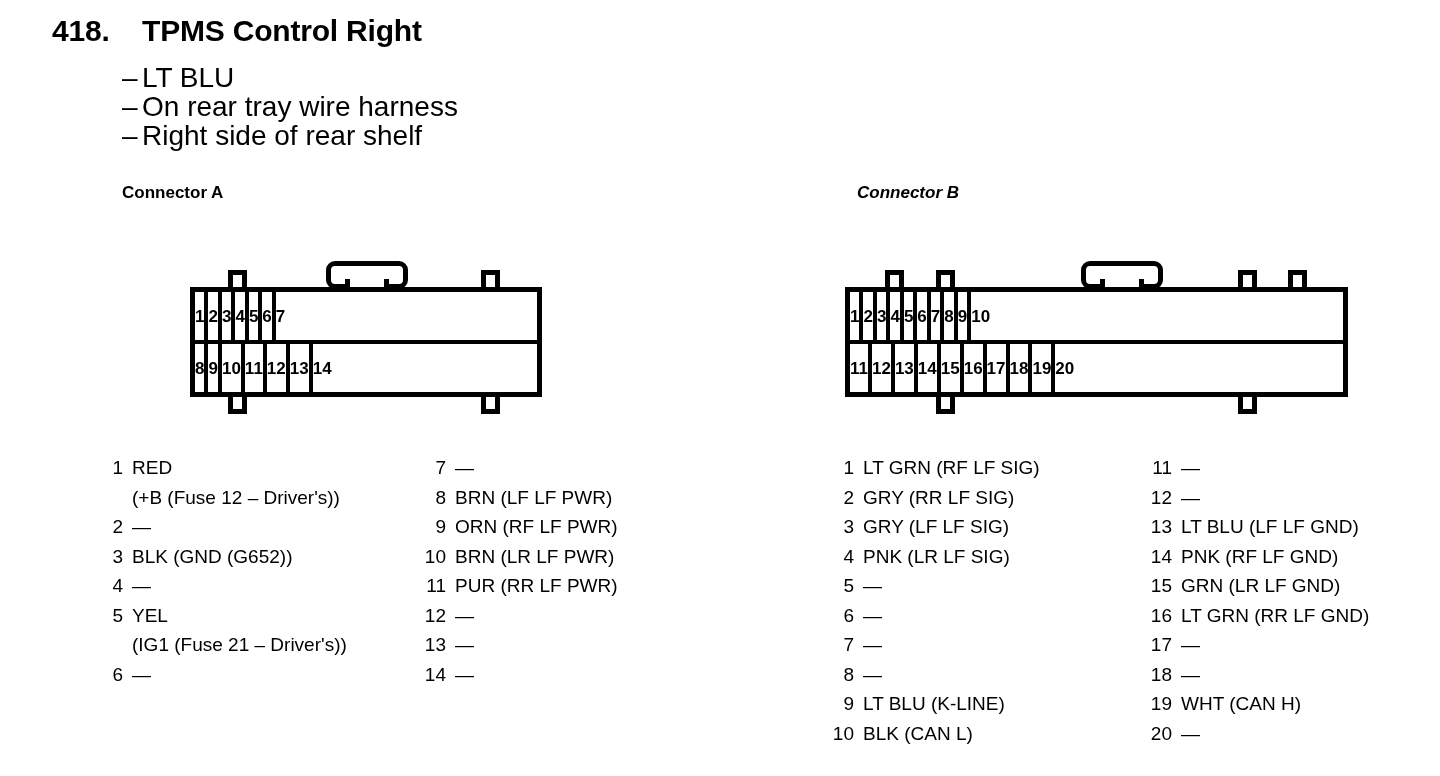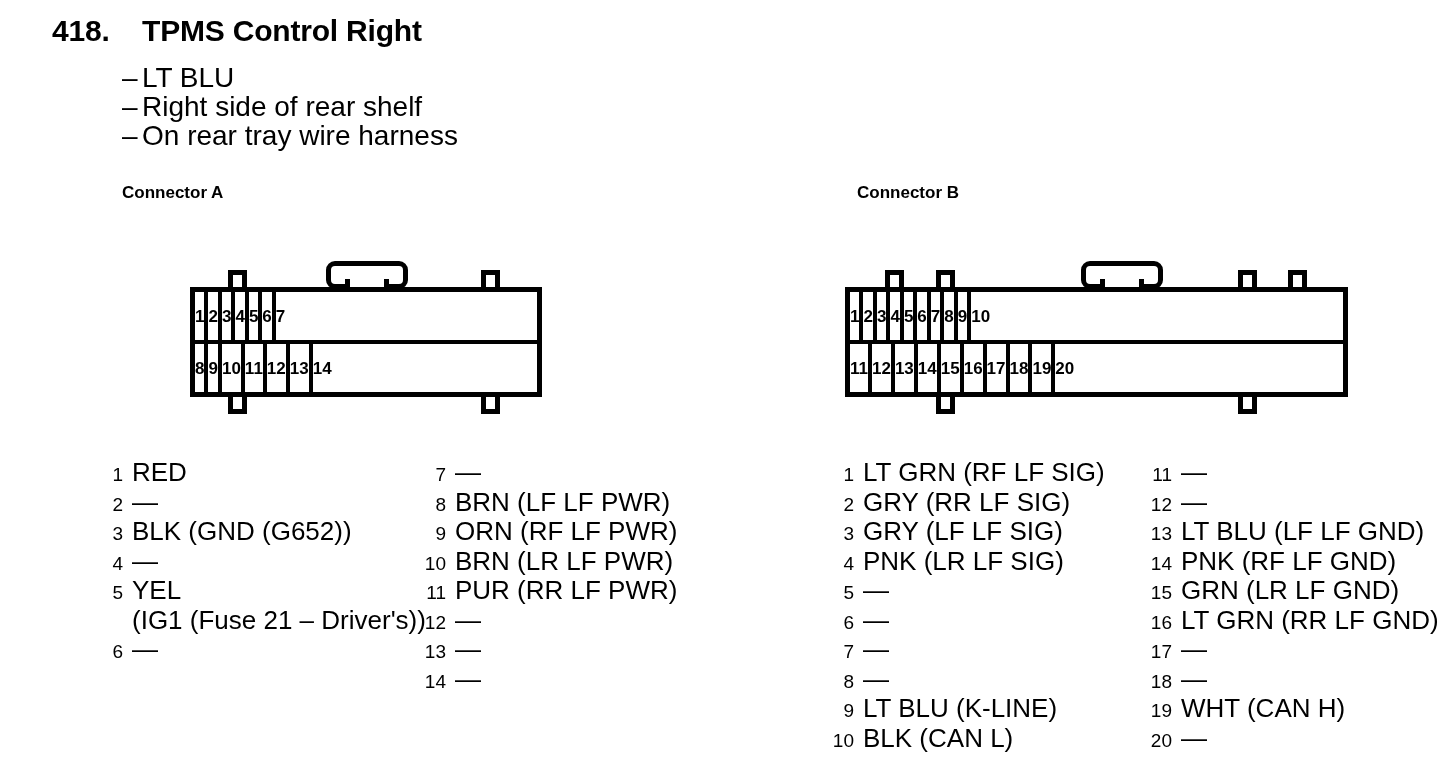--- a/index.html
+++ b/index.html
@@ -134,43 +134,43 @@
   .pin-row.continuation {
     
   }
   .pin-num {
     width: 26px;
     text-align: right;
     font-size: 19px;
     flex: 0 0 auto;
   }
   .pin-desc {
-    font-size: 26px;
+    font-size: 19px;
     padding-left: 9px;
   }
   .pin-desc.sub {
     padding-left: 9px;
   }
 </style>
 </head>
 <body>
 
 <div class="page-title">
   <span class="title-num">418.</span><span>TPMS Control Right</span>
 </div>
 
 <div class="subtitle-list">
   <div class="subtitle-line">
     <span class="dash">–</span><span>LT BLU</span>
   </div>
   <div class="subtitle-line">
+    <span class="dash">–</span><span>On rear tray wire harness</span>
+  </div>
+  <div class="subtitle-line">
     <span class="dash">–</span><span>Right side of rear shelf</span>
-  </div>
-  <div class="subtitle-line">
-    <span class="dash">–</span><span>On rear tray wire harness</span>
   </div>
 </div>
 
 <div class="connector-heading" style="left:122px; top:183px;">Connector A</div>
 
 <div class="connector-figure">
 
   <div class="conn-tab tab-top" style="left:228px; top:270px;"></div>
   <div class="conn-tab tab-top" style="left:481px; top:270px;"></div>
 
@@ -200,20 +200,24 @@
 
   <div class="conn-tab tab-bottom" style="left:228px; top:395px;"></div>
   <div class="conn-tab tab-bottom" style="left:481px; top:395px;"></div>
 </div>
 
 <div class="pin-list" style="left:97px; top:457px;">
   <div class="pin-row">
     <span class="pin-num">1</span>
     <span class="pin-desc">RED</span>
   </div>
+  <div class="pin-row continuation">
+    <span class="pin-num"></span>
+    <span class="pin-desc sub">(+B (Fuse 12 – Driver's))</span>
+  </div>
   <div class="pin-row">
     <span class="pin-num">2</span>
     <span class="pin-desc">—</span>
   </div>
   <div class="pin-row">
     <span class="pin-num">3</span>
     <span class="pin-desc">BLK (GND (G652))</span>
   </div>
   <div class="pin-row">
     <span class="pin-num">4</span>
@@ -261,21 +265,21 @@
   <div class="pin-row">
     <span class="pin-num">13</span>
     <span class="pin-desc">—</span>
   </div>
   <div class="pin-row">
     <span class="pin-num">14</span>
     <span class="pin-desc">—</span>
   </div>
 </div>
 
-<div class="connector-heading" style="left:857px; top:183px;">Connector B</div>
+<div class="connector-heading" style="left:857px; top:183px;font-style:italic;">Connector B</div>
 
 <div class="connector-figure">
 
   <div class="conn-tab tab-top" style="left:885px; top:270px;"></div>
   <div class="conn-tab tab-top" style="left:936px; top:270px;"></div>
   <div class="conn-tab tab-top" style="left:1238px; top:270px;"></div>
   <div class="conn-tab tab-top" style="left:1288px; top:270px;"></div>
 
   <div class="conn-latch" style="left:1081px; top:261px; width:82px; height:28px;"></div>
   <div class="conn-latch-neck" style="left:1100px; top:279px; width:44px; height:14px;"></div>

